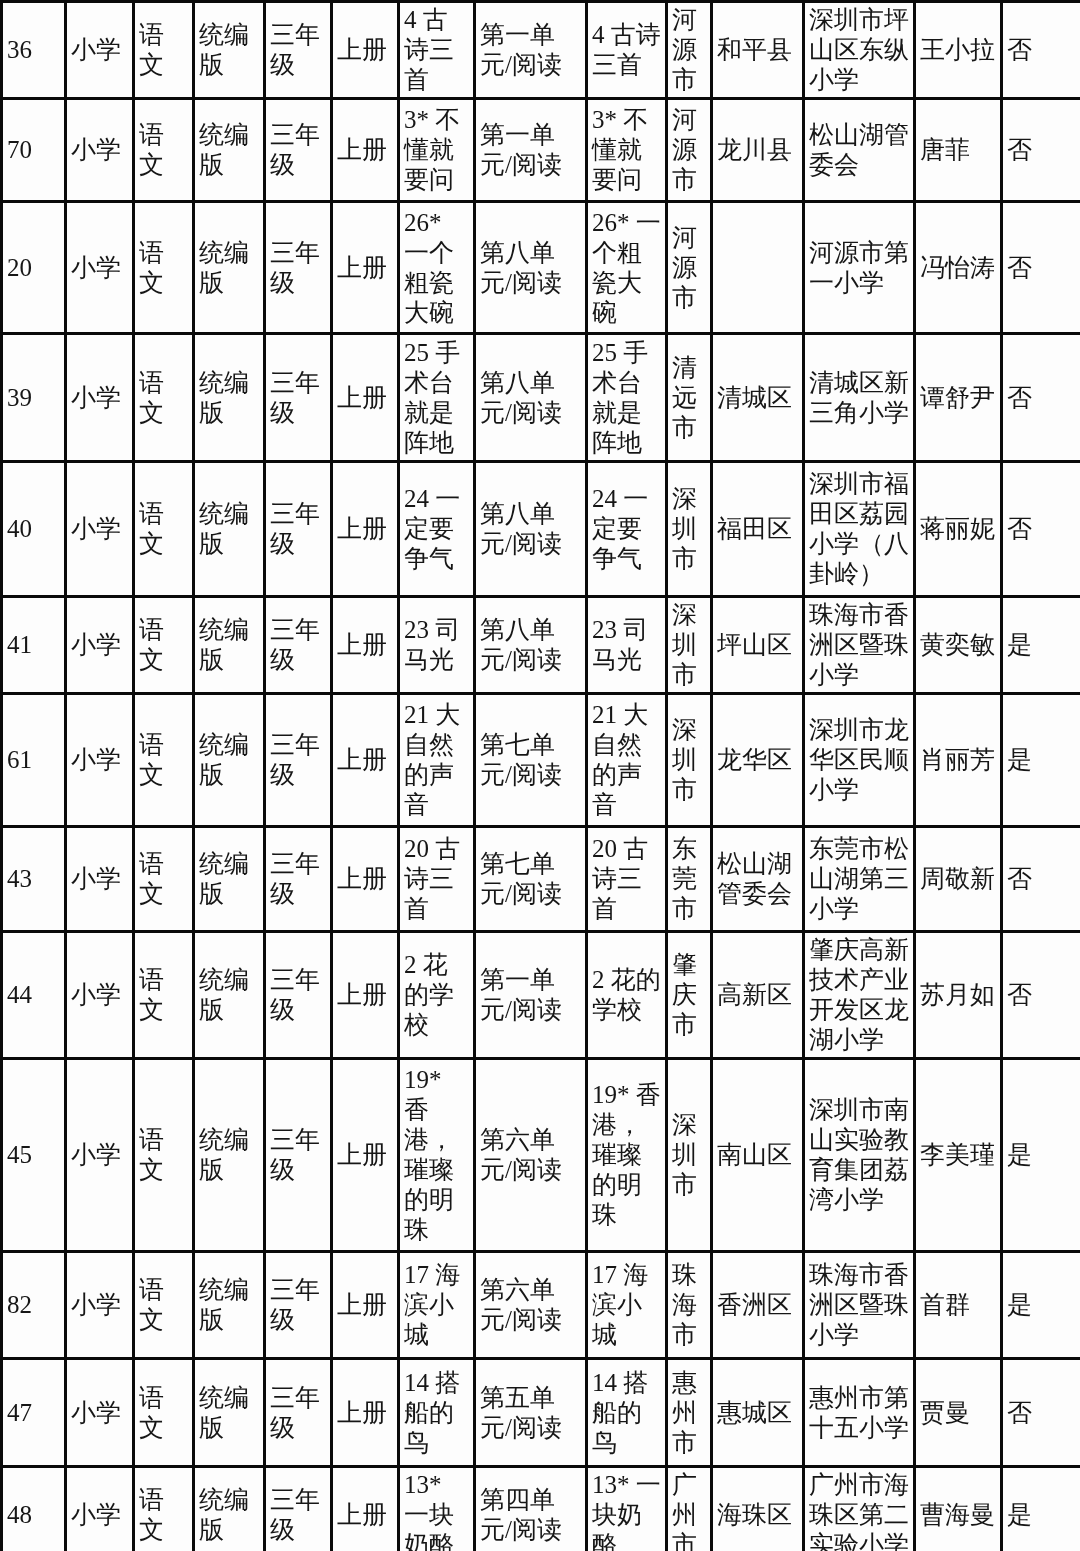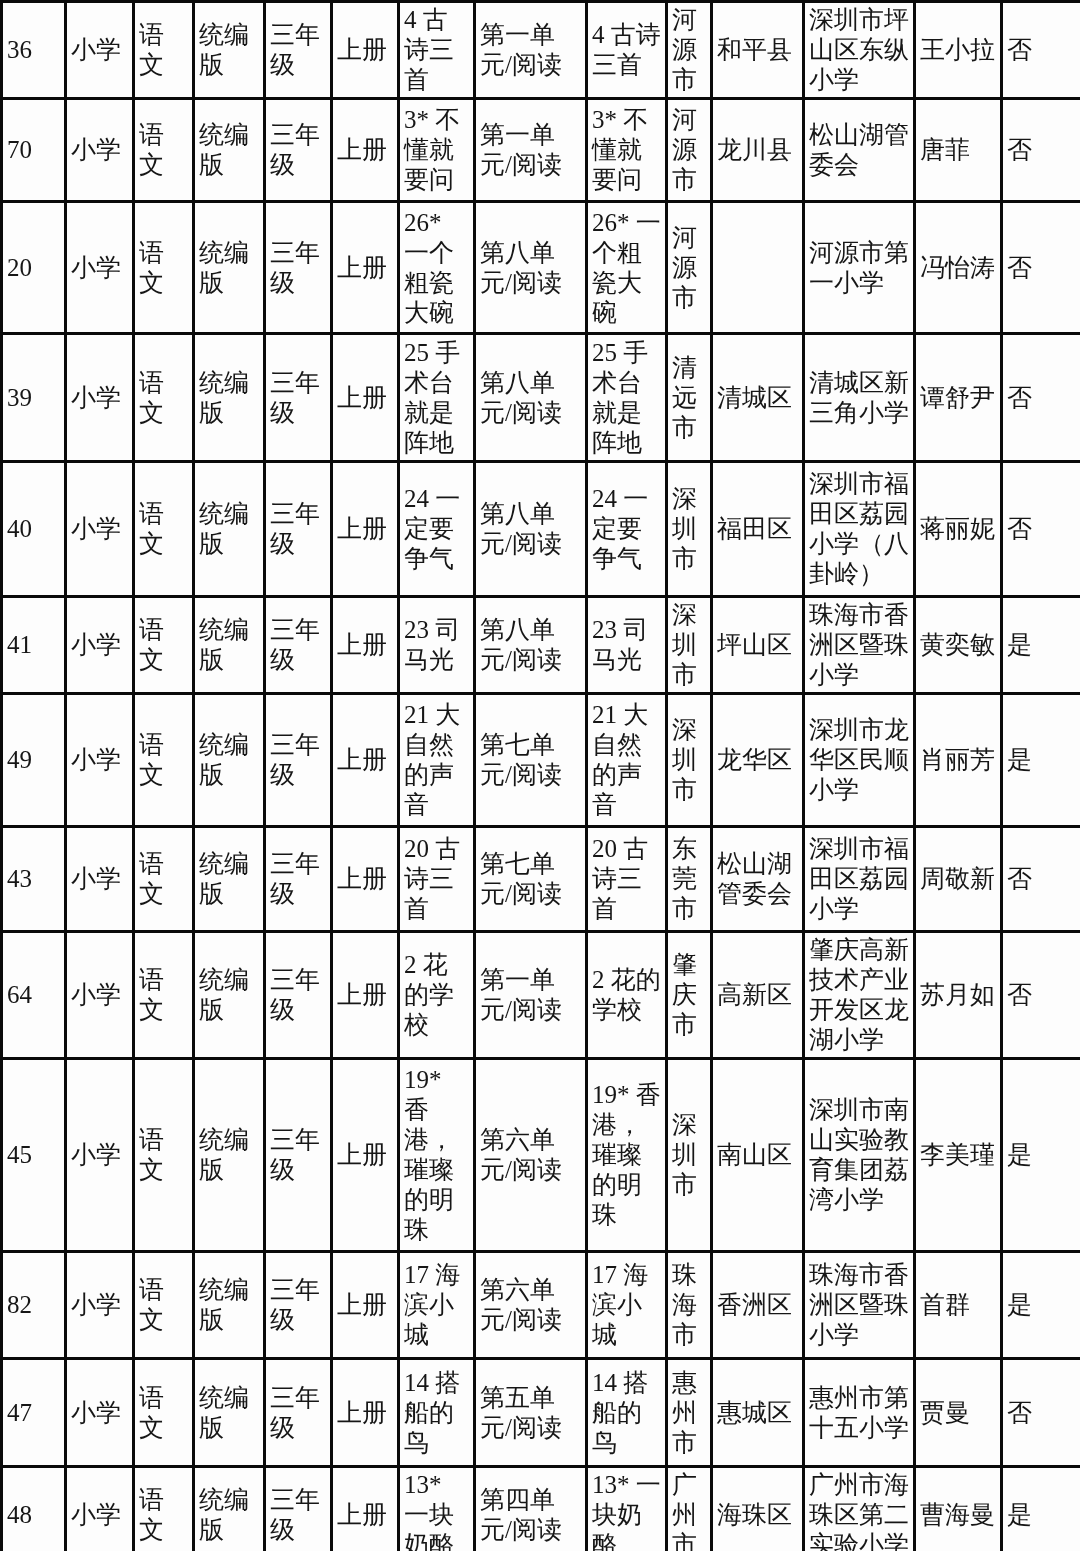--- a/index.html
+++ b/index.html
@@ -137,21 +137,21 @@
           <td class="c6">23 司马光</td>
           <td class="c7">第八单元/阅读</td>
           <td class="c8">23 司马光</td>
           <td class="c9">深圳市</td>
           <td class="c10">坪山区</td>
           <td class="c11">珠海市香洲区暨珠小学</td>
           <td class="c12">黄奕敏</td>
           <td class="c13">是</td>
         </tr>
         <tr style="height: 133px;">
-          <td class="c0">49</td>
+          <td class="c0">61</td>
           <td class="c1">小学</td>
           <td class="c2">语文</td>
           <td class="c3">统编版</td>
           <td class="c4">三年级</td>
           <td class="c5">上册</td>
           <td class="c6">21 大自然的声音</td>
           <td class="c7">第七单元/阅读</td>
           <td class="c8">21 大自然的声音</td>
           <td class="c9">深圳市</td>
           <td class="c10">龙华区</td>
@@ -164,26 +164,26 @@
           <td class="c1">小学</td>
           <td class="c2">语文</td>
           <td class="c3">统编版</td>
           <td class="c4">三年级</td>
           <td class="c5">上册</td>
           <td class="c6">20 古诗三首</td>
           <td class="c7">第七单元/阅读</td>
           <td class="c8">20 古诗三首</td>
           <td class="c9">东莞市</td>
           <td class="c10">松山湖管委会</td>
-          <td class="c11">深圳市福田区荔园小学</td>
+          <td class="c11">东莞市松山湖第三小学</td>
           <td class="c12">周敬新</td>
           <td class="c13">否</td>
         </tr>
         <tr style="height: 127px;">
-          <td class="c0">64</td>
+          <td class="c0">44</td>
           <td class="c1">小学</td>
           <td class="c2">语文</td>
           <td class="c3">统编版</td>
           <td class="c4">三年级</td>
           <td class="c5">上册</td>
           <td class="c6">2 花的学校</td>
           <td class="c7">第一单元/阅读</td>
           <td class="c8">2 花的学校</td>
           <td class="c9">肇庆市</td>
           <td class="c10">高新区</td>

